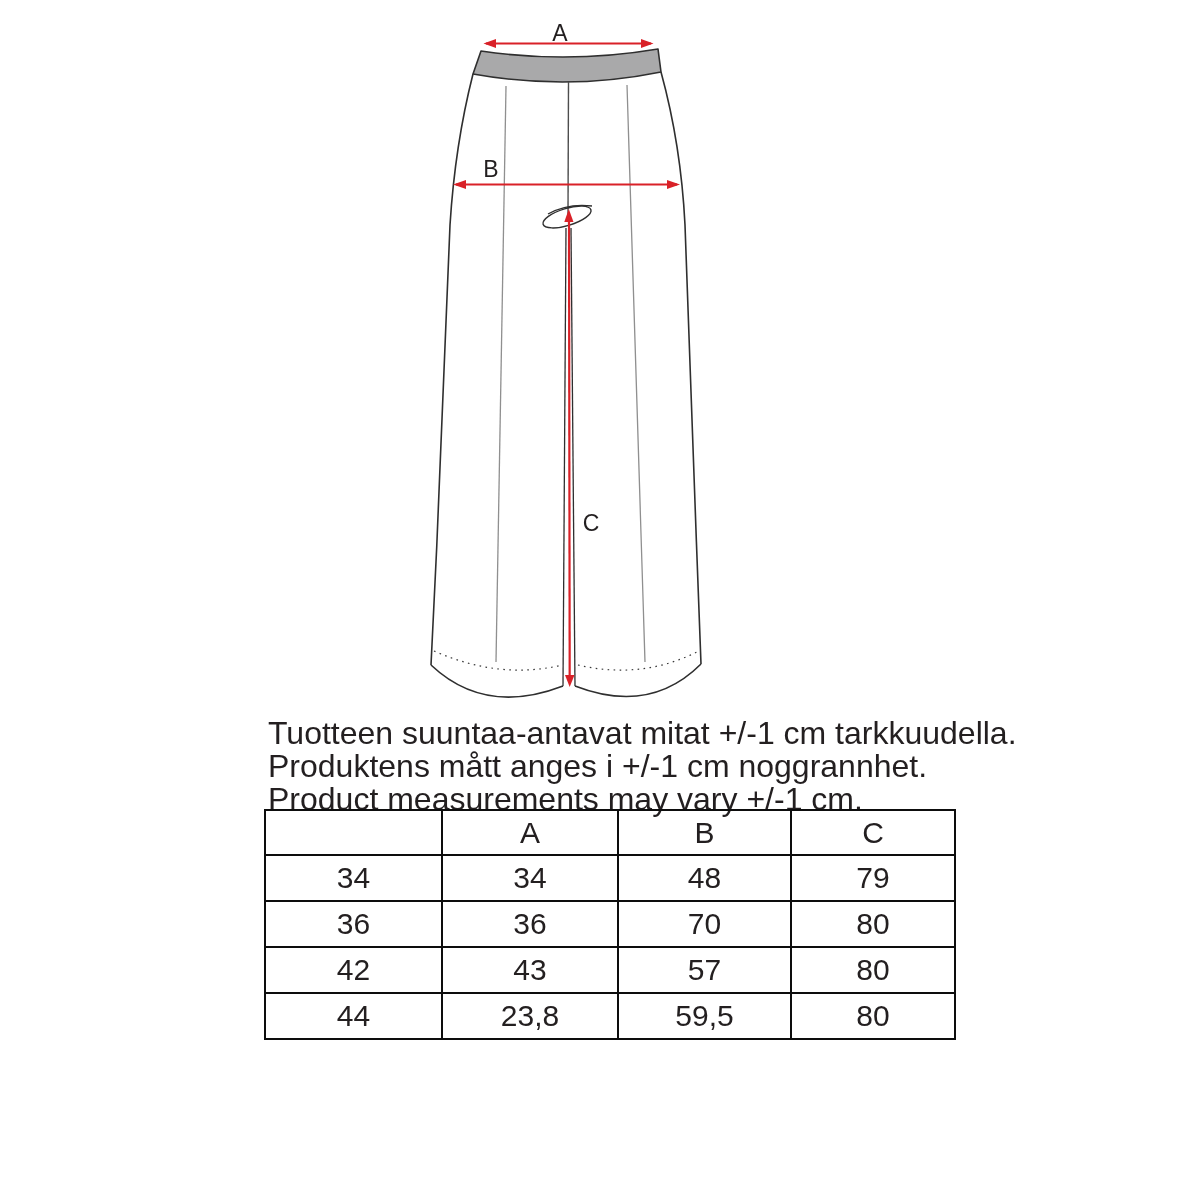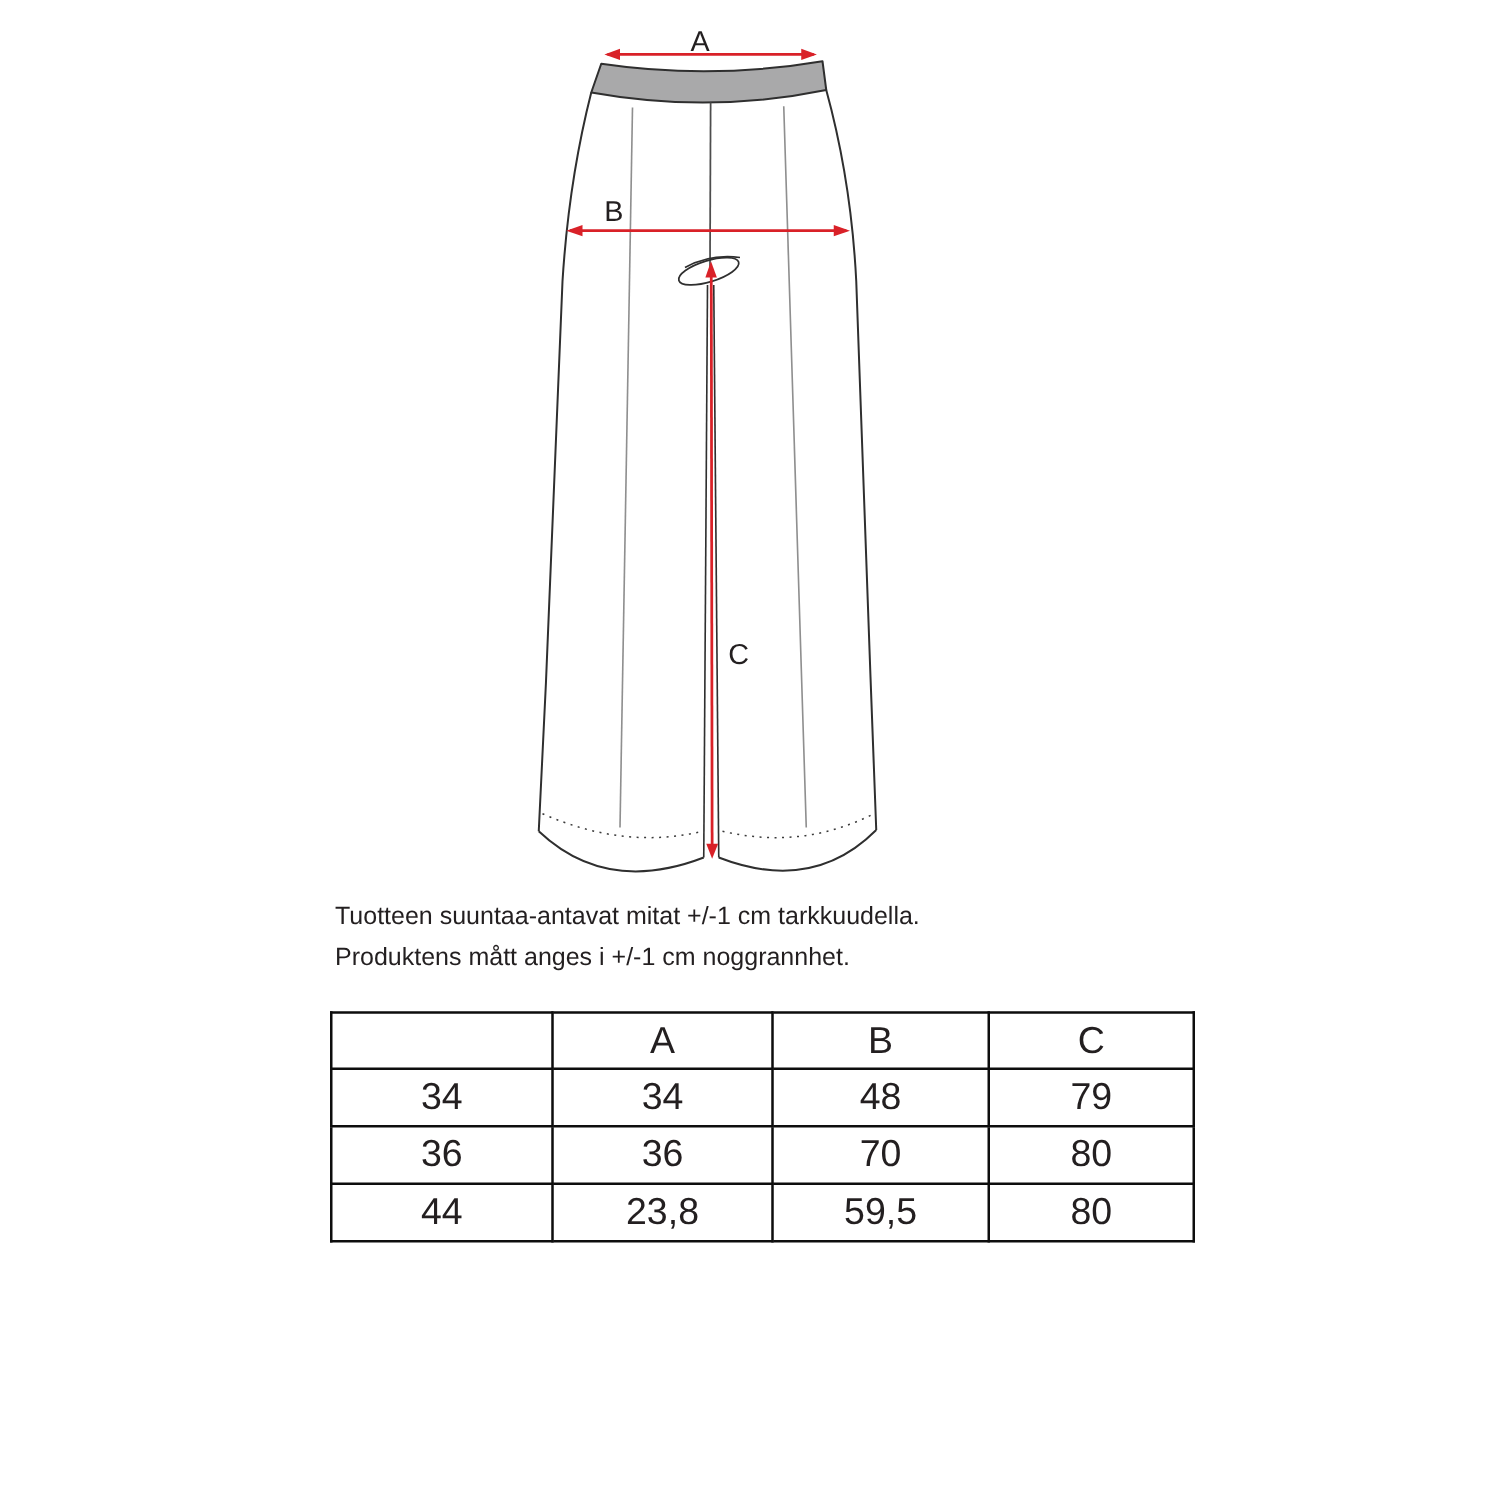--- a/index.html
+++ b/index.html
@@ -14,21 +14,21 @@
   }
   .pants-svg {
     position: absolute;
     left: 0; top: 0;
     width: 1200px; height: 710px;
   }
   .notes {
     position: absolute;
     left: 268px;
     top: 717px;
-    font-size: 20px;
+    font-size: 32px;
     line-height: 33px;
     color: #231f20;
     white-space: nowrap;
   }
   .size-table {
     position: absolute;
     left: 264px;
     top: 809px;
     width: 690px;
     border-collapse: collapse;
@@ -98,20 +98,21 @@
       <line x1="569" y1="218" x2="569.7" y2="679" stroke="#d92128" stroke-width="2.2"></line>
       <polygon points="568.8,209 564.3,222 573.5,222" fill="#d92128"></polygon>
       <polygon points="569.7,687 565,675 574.5,675" fill="#d92128"></polygon>
     </g>
     <text class="measure-label" x="591" y="531" text-anchor="middle">C</text>
   </svg>
 
   <div class="notes">
     <div>Tuotteen suuntaa-antavat mitat +/-1 cm tarkkuudella.</div>
     <div>Produktens mått anges i +/-1 cm noggrannhet.</div>
+    <div>Product measurements may vary +/-1 cm.</div>
   </div>
 
   <table class="size-table">
     <colgroup>
       <col style="width:177px">
         <col style="width:176px">
         <col style="width:173px">
         <col style="width:164px">
     </colgroup>
     <tbody>
@@ -127,20 +128,26 @@
         <td>48</td>
         <td>79</td>
       </tr>
       <tr class="data">
         <td>36</td>
         <td>36</td>
         <td>70</td>
         <td>80</td>
       </tr>
       <tr class="data">
+        <td>42</td>
+        <td>43</td>
+        <td>57</td>
+        <td>80</td>
+      </tr>
+      <tr class="data">
         <td>44</td>
         <td>23,8</td>
         <td>59,5</td>
         <td>80</td>
       </tr>
     </tbody>
   </table>
 
 </div>
 

